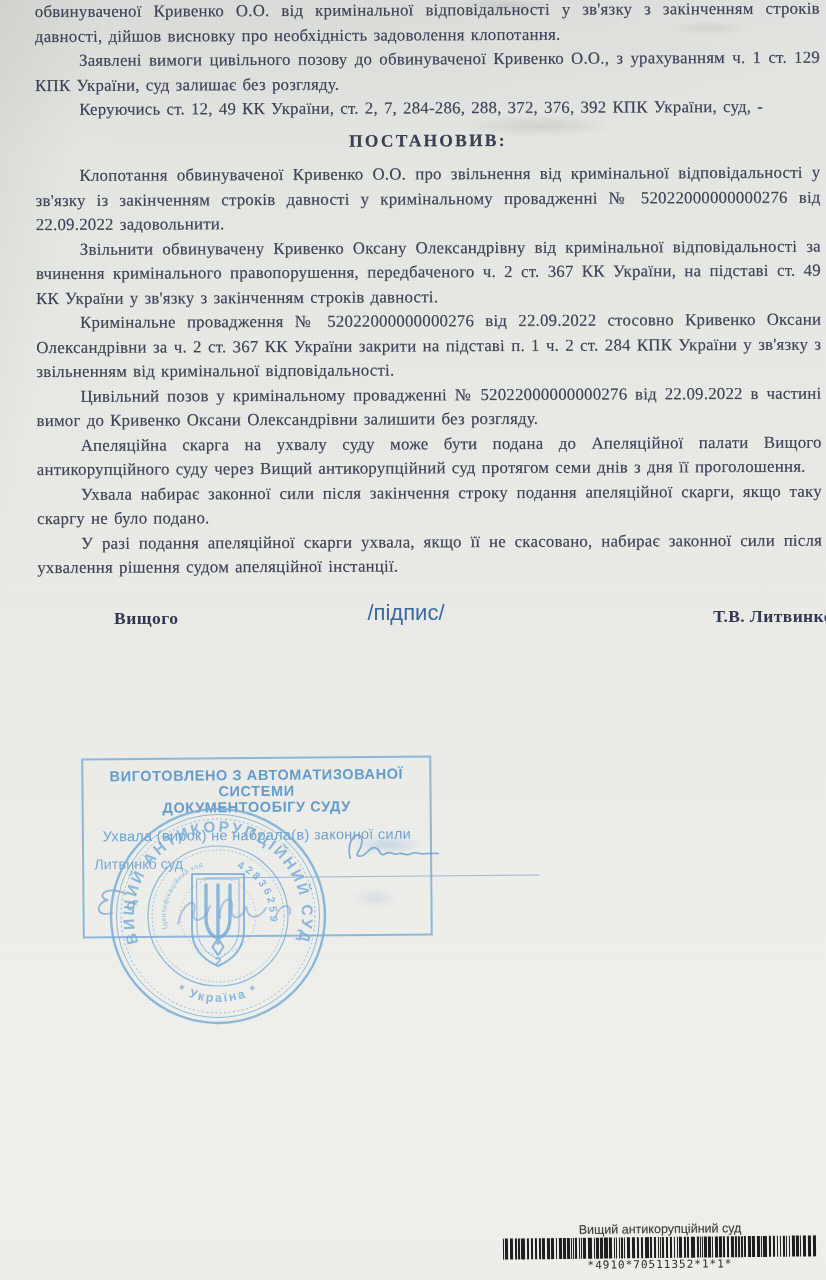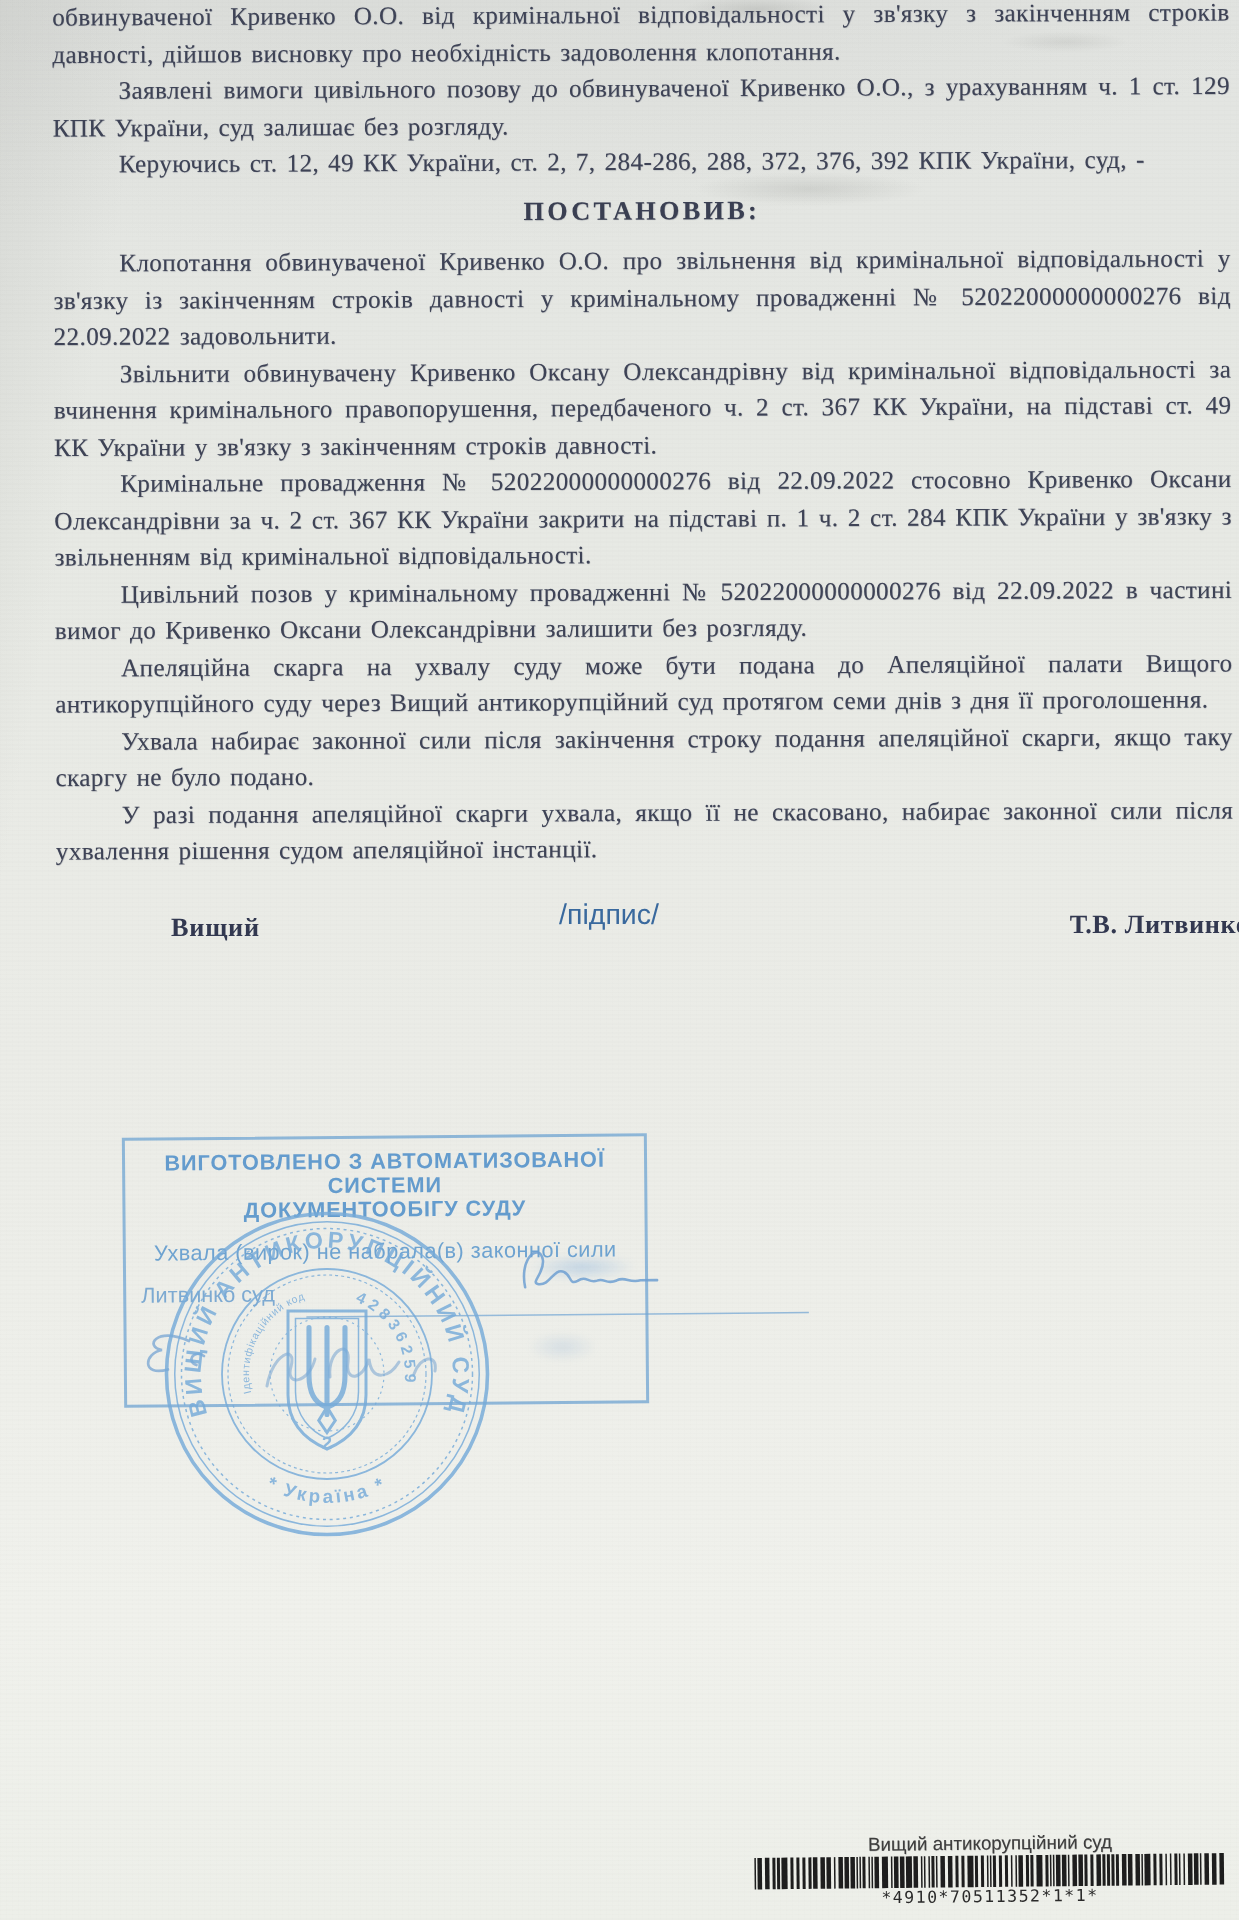--- a/index.html
+++ b/index.html
@@ -29,21 +29,21 @@
   .doc-text p{margin:0;}
   .doc-text p.ind{text-indent:44px;}
   .res-heading{
     margin:7px 0 10px;text-align:center;font-size:17.5px;font-weight:bold;
     letter-spacing:2.2px;color:#3a3f52;
   }
   
   .sig-row{position:absolute;top:600px;left:36px;right:0;height:32px;color:#323850;}
   .sig-role{position:absolute;left:78px;top:8px;font-weight:bold;font-size:17.5px;letter-spacing:.5px;}
   .sig-mark{position:absolute;left:295px;top:0;width:150px;text-align:center;
-    font-family:"Liberation Sans",sans-serif;font-size:19px;color:#39699e;}
+    font-family:"Liberation Sans",sans-serif;font-size:22px;color:#39699e;}
   .sig-name{position:absolute;right:-7px;top:6px;font-weight:bold;font-size:17.5px;
     letter-spacing:.4px;white-space:nowrap;}
   
   .stamp{position:absolute;left:0;top:0;width:826px;height:1280px;pointer-events:none;}
   .stamp *{color:#6fa4d3;}
   .stamp-box{
     position:absolute;left:82px;top:757px;width:346px;height:176px;
     border:2px solid rgba(111,164,211,.75);transform:rotate(-.5deg);
     font-family:"Liberation Sans",sans-serif;
   }
@@ -83,21 +83,21 @@
     <p class="ind">Клопотання обвинуваченої Кривенко О.О. про звільнення від кримінальної відповідальності у зв'язку із закінченням строків давності у кримінальному провадженні № 52022000000000276 від 22.09.2022 задовольнити.</p>
     <p class="ind">Звільнити обвинувачену Кривенко Оксану Олександрівну від кримінальної відповідальності за вчинення кримінального правопорушення, передбаченого ч. 2 ст. 367 КК України, на підставі ст. 49 КК України у зв'язку з закінченням строків давності.</p>
     <p class="ind">Кримінальне провадження № 52022000000000276 від 22.09.2022 стосовно Кривенко Оксани Олександрівни за ч. 2 ст. 367 КК України закрити на підставі п. 1 ч. 2 ст. 284 КПК України у зв'язку з звільненням від кримінальної відповідальності.</p>
     <p class="ind">Цивільний позов у кримінальному провадженні № 52022000000000276 від 22.09.2022 в частині вимог до Кривенко Оксани Олександрівни залишити без розгляду.</p>
     <p class="ind">Апеляційна скарга на ухвалу суду може бути подана до Апеляційної палати Вищого антикорупційного суду через Вищий антикорупційний суд протягом семи днів з дня її проголошення.</p>
     <p class="ind">Ухвала набирає законної сили після закінчення строку подання апеляційної скарги, якщо таку скаргу не було подано.</p>
     <p class="ind">У разі подання апеляційної скарги ухвала, якщо її не скасовано, набирає законної сили після ухвалення рішення судом апеляційної інстанції.</p>
   </div>
 
   <div class="sig-row">
-    <span class="sig-role">Вищий</span>
+    <span class="sig-role">Вищого</span>
     <span class="sig-mark">/підпис/</span>
     <span class="sig-name">Т.В. Литвинко</span>
   </div>
 
   <div class="stamp">
 
     <div class="stamp-box">
       <div class="s-title">ВИГОТОВЛЕНО З АВТОМАТИЗОВАНОЇ СИСТЕМИ</div>
       <div class="s-title" style="margin-top:0;">ДОКУМЕНТООБІГУ СУДУ</div>
       <div class="s-status">Ухвала (вирок) не набрала(в) законної сили</div>

